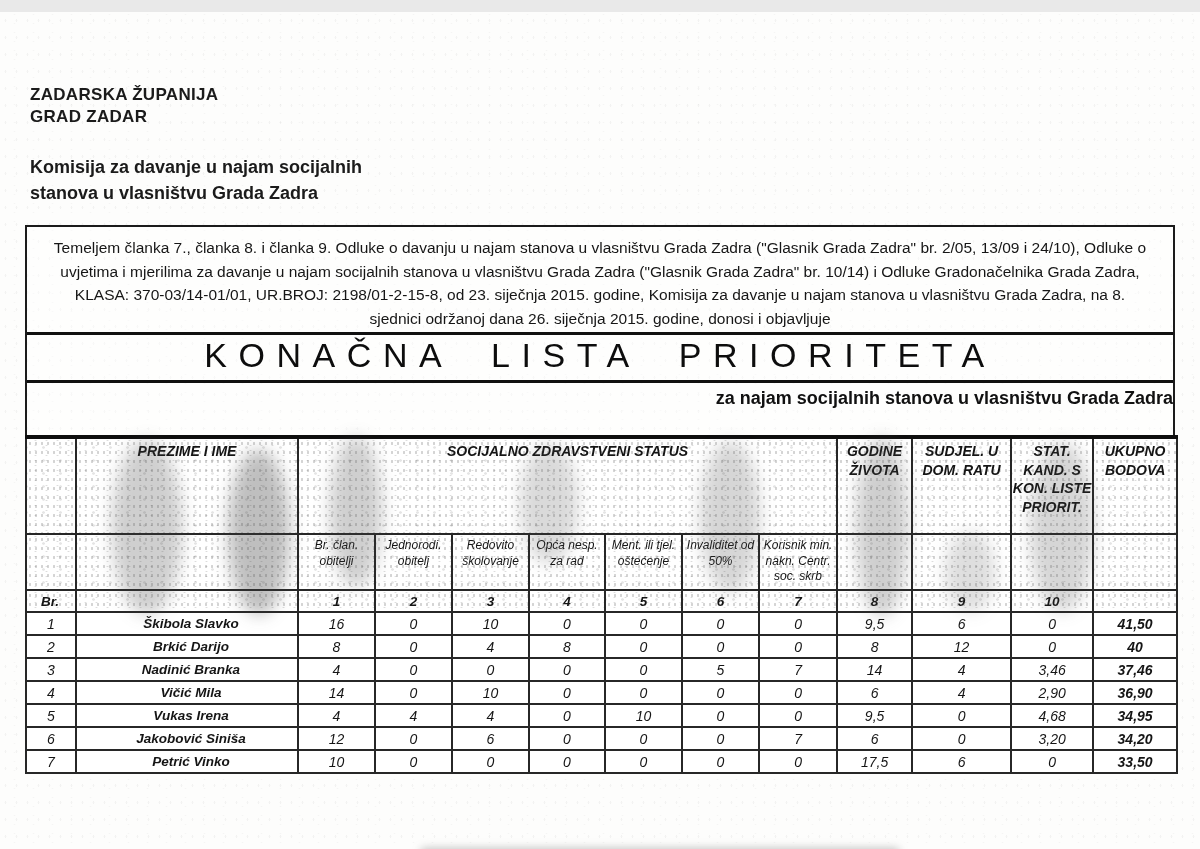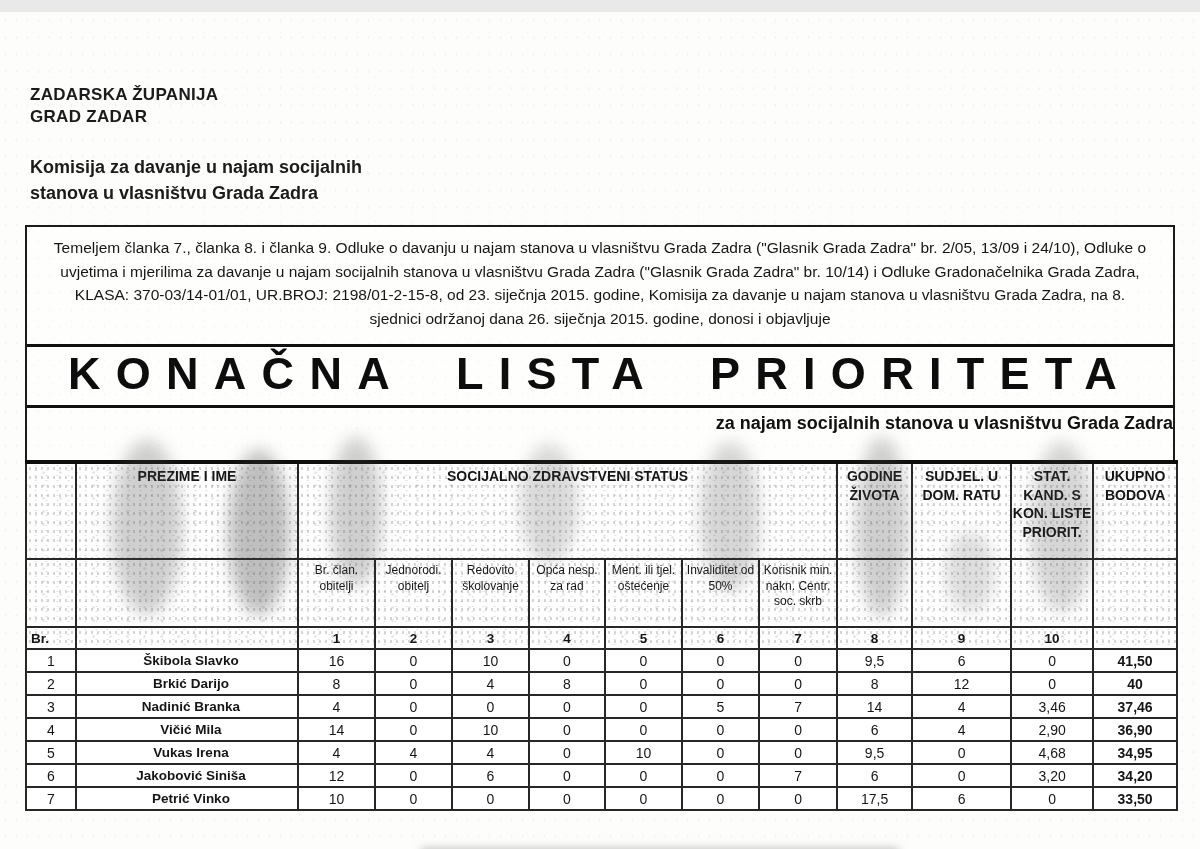--- a/index.html
+++ b/index.html
@@ -17,51 +17,52 @@
   }
 
   .letterhead { position:absolute; left:30px; top:72px; }
   .lh-main { font-size:17px; font-weight:bold; letter-spacing:0.3px; line-height:1.32; }
   .lh-sub  { font-size:18px; font-weight:bold; line-height:1.45; margin-top:25px; }
 
   .doc-wrap { position:absolute; left:25px; top:213px; width:1150px; }
   .doc-box { border:2px solid #1b1b1b; border-bottom:none; background:rgba(255,255,255,0.4); }
 
   .preamble {
-    padding:9px 26px 14px; text-align:center;
+    padding:9px 26px 2px; text-align:center;
     font-size:15.5px; line-height:1.52; color:#161616;
   }
   .title-row {
     border-top:3px solid #101010; border-bottom:3px solid #101010;
     text-align:center; padding:1px 0 5px; overflow:hidden;
   }
   .doc-title {
-    font-size:45px; font-weight:bold; letter-spacing:0.34em; word-spacing:0.55em;
+    font-size:34px; font-weight:normal; letter-spacing:0.34em; word-spacing:0.55em;
     white-space:nowrap; color:#0d0d0d; text-indent:0.3em;
   }
   .subtitle-row { text-align:right; padding:5px 0 26px; }
   .doc-subtitle { font-size:18px; font-weight:bold; color:#111; }
 
   table.prio {
     width:1150px; border-collapse:collapse; table-layout:fixed;
     border:2px solid #141414; border-top:4px solid #0e0e0e;
     background:#fff;
+    font-style:italic;
   }
   table.prio td {
     border:2px solid #272727;
     font-size:14px; color:#151515;
     overflow:hidden;
   }
   tr.hr1 td { height:97px; vertical-align:top; text-align:center;
     font-weight:bold; font-size:14px; line-height:1.32; padding-top:3px; }
-  tr.hr2 td { height:68px; vertical-align:top; text-align:center;
-    font-size:12px; line-height:1.3; padding-top:3px; }
+  tr.hr2 td { height:56px; vertical-align:top; text-align:center;
+    font-size:12px; line-height:1.3; padding-top:3px;border-radius:11px; }
   tr.hr3 td { height:22px; vertical-align:middle; text-align:center;
     font-weight:bold; font-size:13.5px; }
-  tr.hr3 td.br-label { text-align:left; padding-left:4px; }
+  tr.hr3 td.br-label { text-align:left; padding-left:14px; }
 
   tr.datarow td { height:23px; vertical-align:middle; text-align:center; }
   tr.datarow td.c-name { text-align:center; padding-left:8px; font-weight:bold; font-size:13.5px; }
   tr.datarow td.c-total { font-weight:bold; }
 
   .noise {
     background-image:
       radial-gradient(rgba(40,40,40,0.20) 0.8px, transparent 1.3px),
       radial-gradient(rgba(40,40,40,0.16) 0.7px, transparent 1.2px),
       radial-gradient(rgba(40,40,40,0.12) 1.2px, transparent 1.9px);

